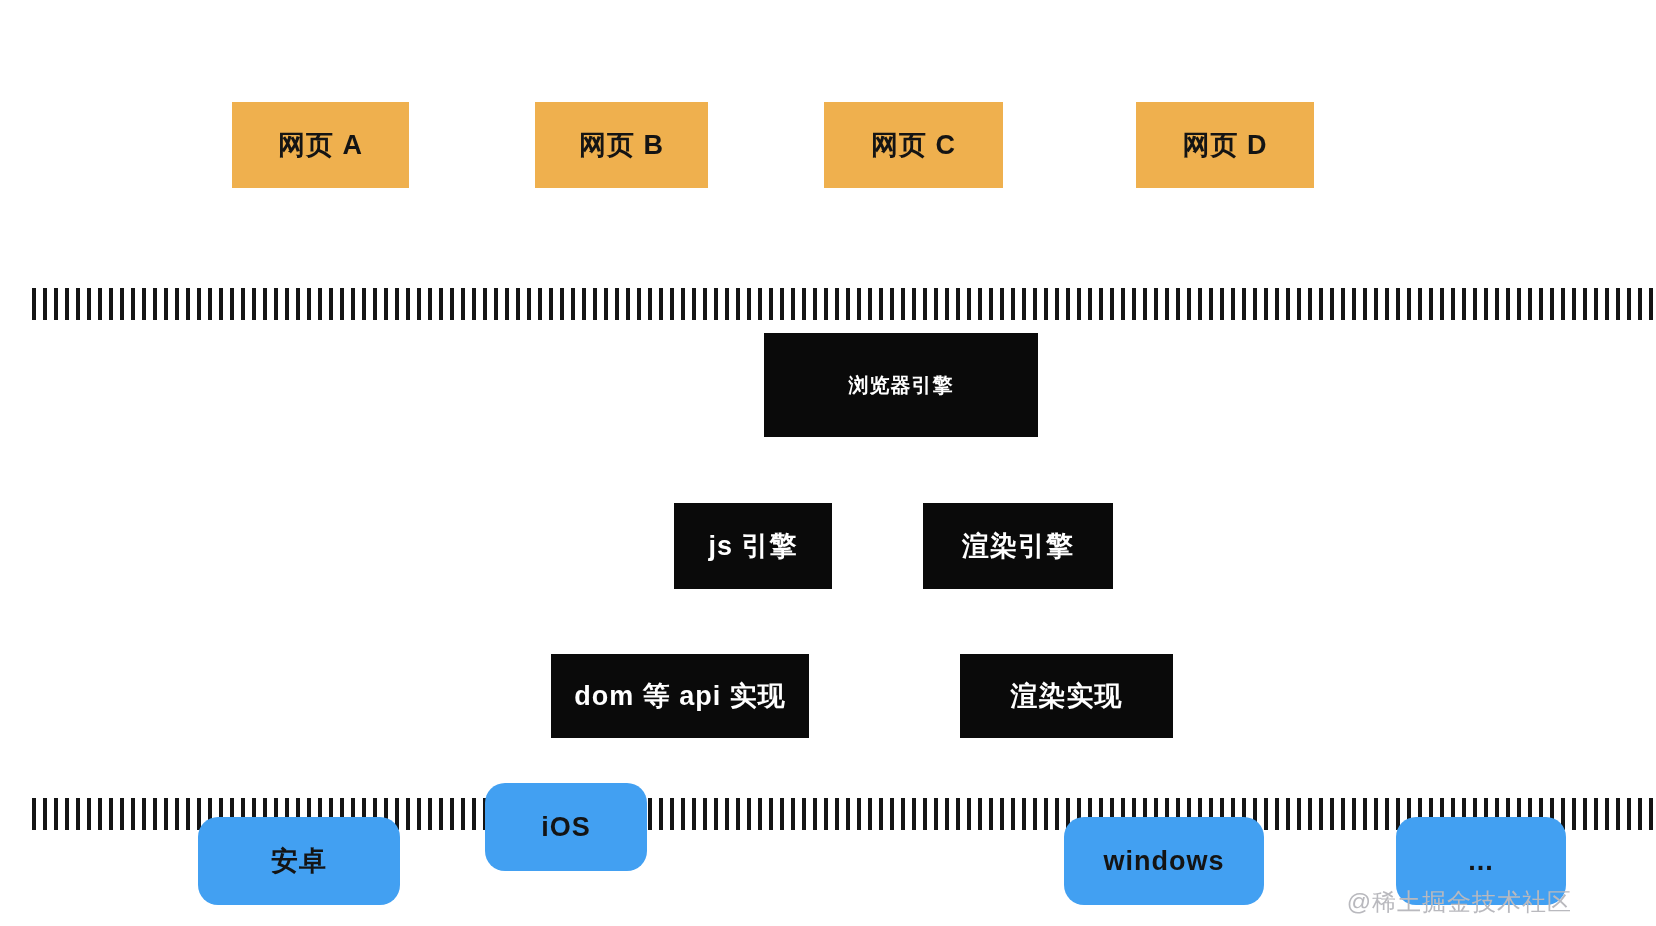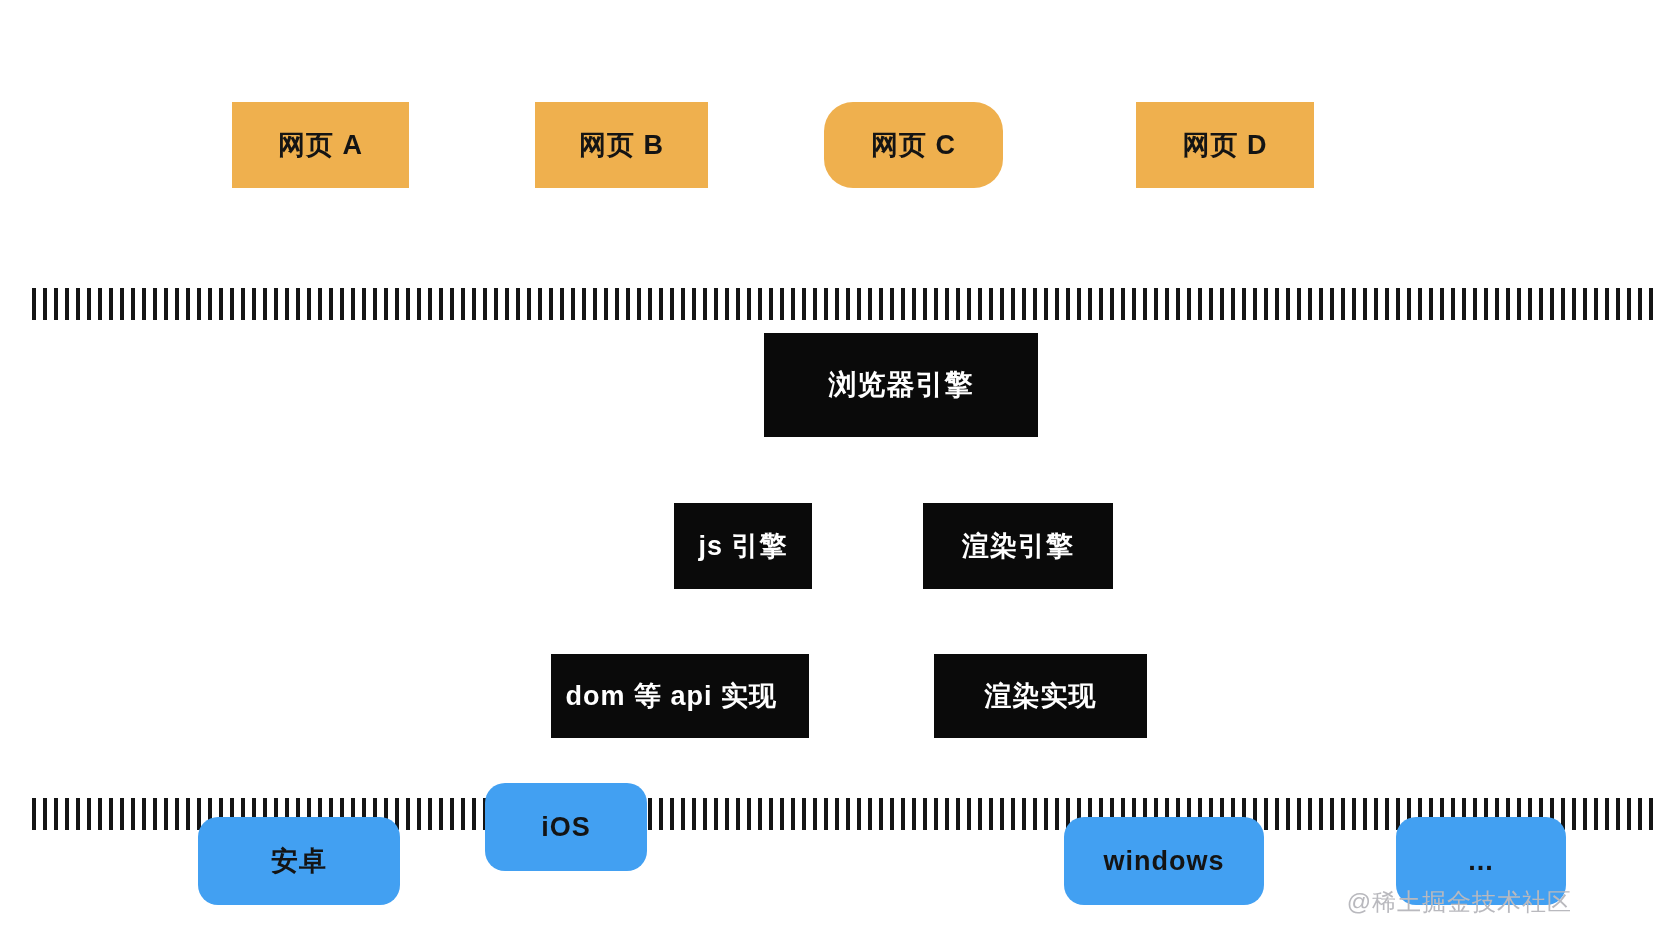--- a/index.html
+++ b/index.html
@@ -23,39 +23,39 @@
     letter-spacing: 1px;
     white-space: nowrap;
   }
   .box.orange { background: #efb04e; color: #141414; }
   .box.black  { background: #0a0a0a; color: #ffffff; }
   .box.blue   { background: #42a0f2; color: #141414; border-radius: 20px; }
 
   
   .wp-a { left: 200px;  top: 70px; width: 177px; height: 86px; }
   .wp-b { left: 503px;  top: 70px; width: 173px; height: 86px; align-items: center; }
-  .wp-c { left: 792px;  top: 70px; width: 179px; height: 86px; border-radius: 29px; }
+  .wp-c { left: 792px;  top: 70px; width: 179px; height: 86px; }
   .wp-d { left: 1104px; top: 70px; width: 178px; height: 86px; }
 
   
   .dotline {
     position: absolute;
     left: 0; width: 1656px; height: 5px;
     background-image: repeating-linear-gradient(
       to right, #141414 0px, #141414 4px, transparent 4px, transparent 11px);
   }
   .dotline-1 { top: 256px; }
   .dotline-2 { top: 766px; }
 
   
-  .browser-engine { left: 732px; top: 301px; width: 274px; height: 104px; font-size: 28px; }
-  .js-engine      { left: 642px; top: 471px; width: 138px; height: 86px; }
+  .browser-engine { left: 732px; top: 301px; width: 274px; height: 104px; font-size: 20px; }
+  .js-engine      { left: 642px; top: 471px; width: 158px; height: 86px; }
   .render-engine  { left: 891px; top: 471px; width: 190px; height: 86px; }
-  .dom-api-impl   { left: 519px; top: 622px; width: 258px; height: 84px; justify-content: flex-end; }
-  .render-impl    { left: 902px; top: 622px; width: 213px; height: 84px; }
+  .dom-api-impl   { left: 519px; top: 622px; width: 258px; height: 84px; }
+  .render-impl    { left: 928px; top: 622px; width: 213px; height: 84px; }
 
   
   .pf-android { left: 166px;  top: 785px; width: 202px; height: 88px; }
   .pf-ios     { left: 453px;  top: 751px; width: 162px; height: 88px; }
   .pf-linux   { left: 730px;  top: 785px; width: 200px; height: 88px; }
   .pf-windows { left: 1032px; top: 785px; width: 200px; height: 88px; }
   .pf-more    { left: 1364px; top: 785px; width: 170px; height: 88px; }
 
   .watermark {
     position: absolute;

